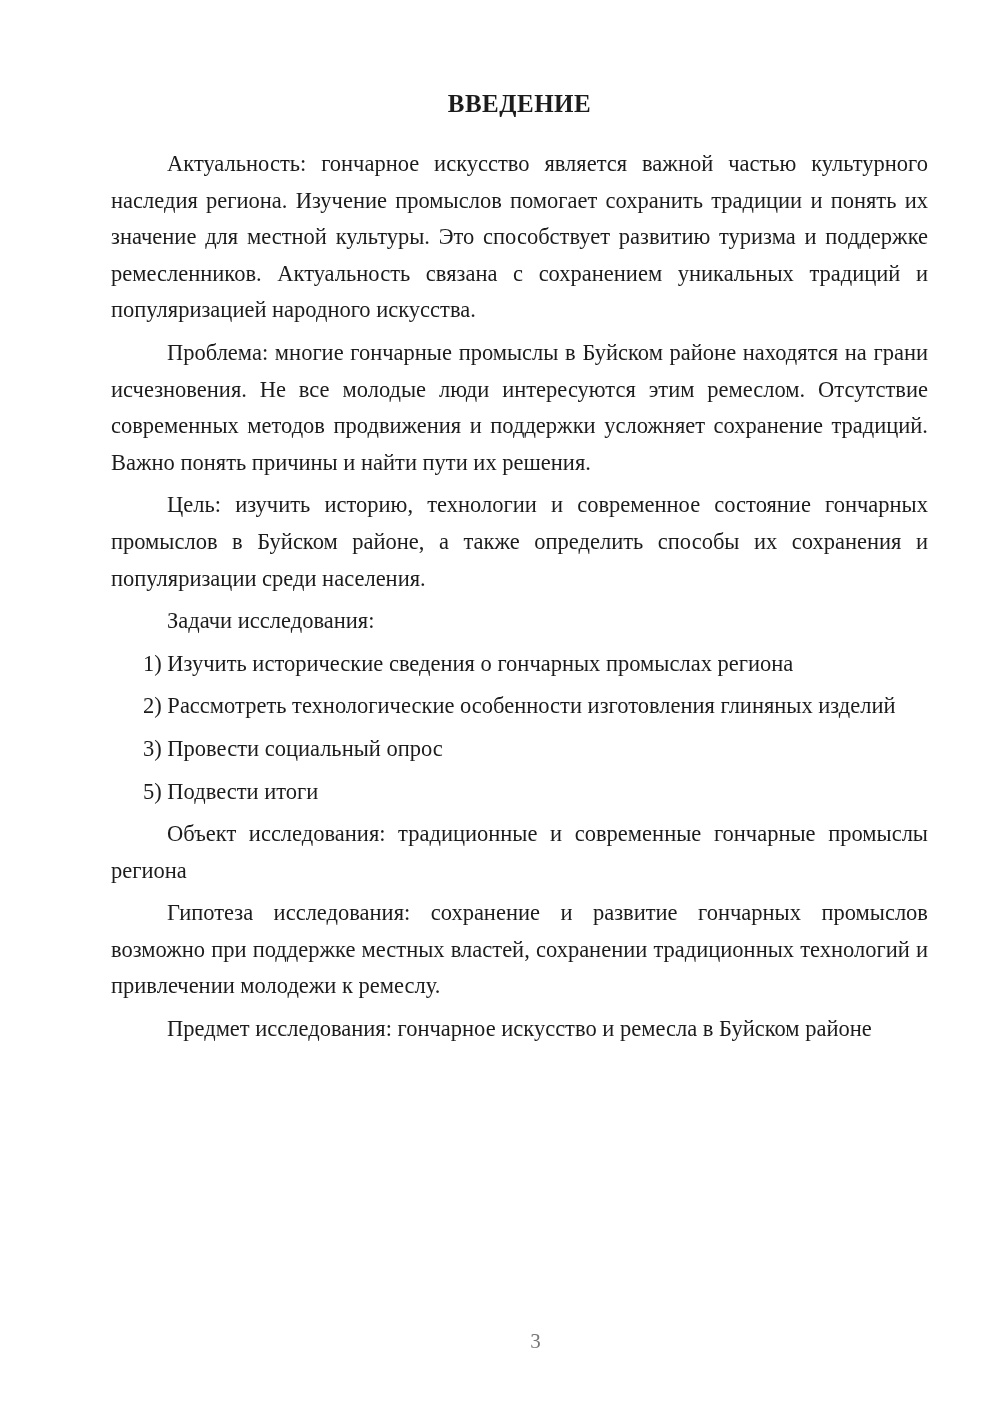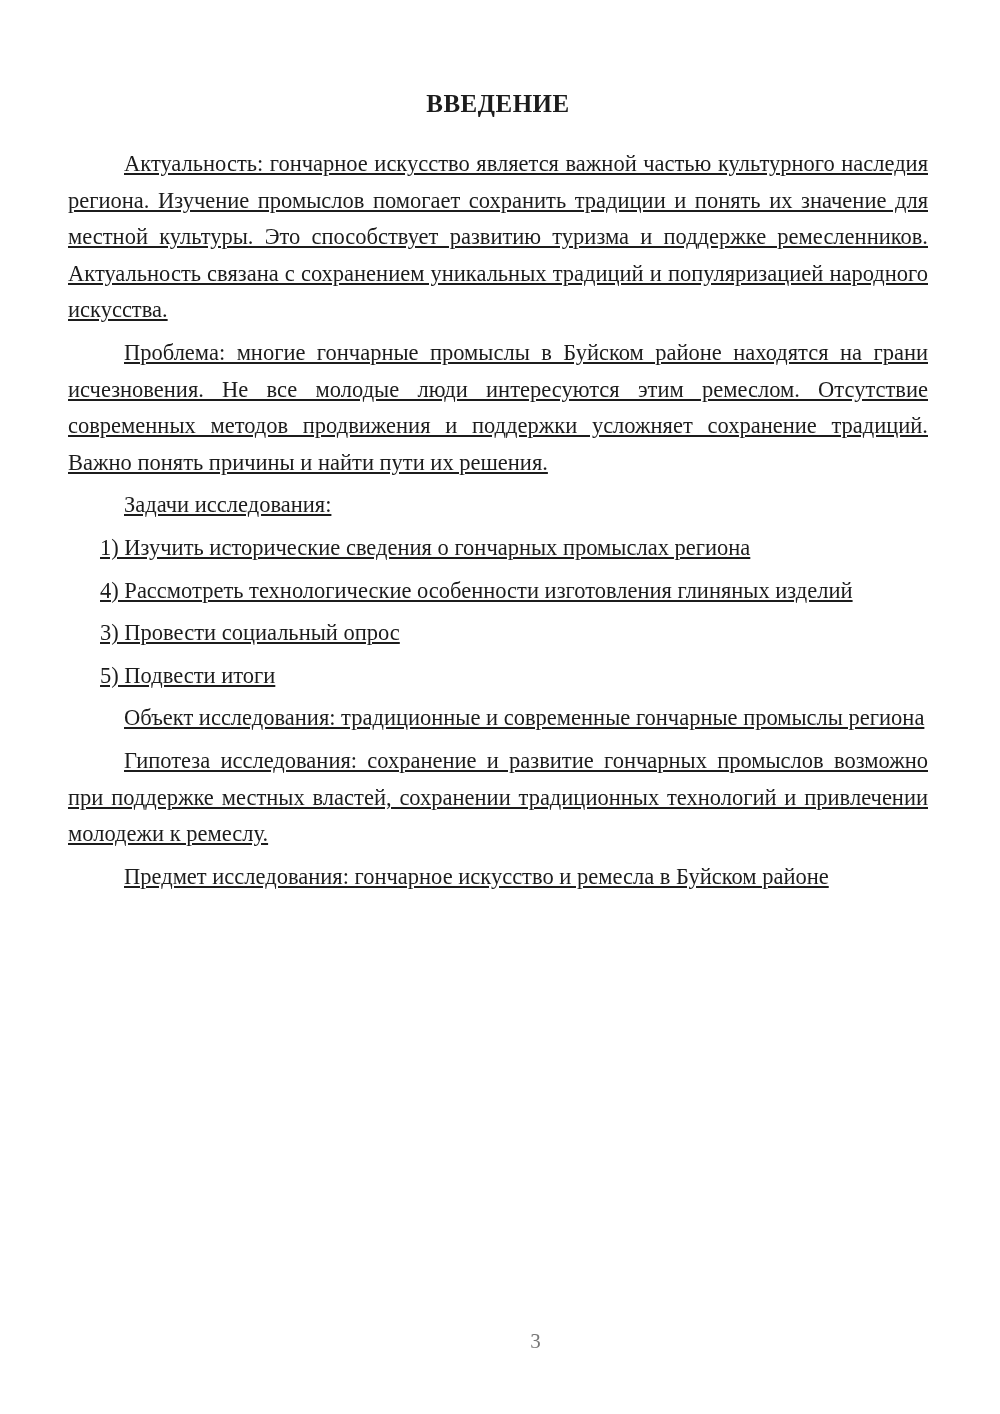--- a/index.html
+++ b/index.html
@@ -6,39 +6,38 @@
     margin: 0;
     padding: 0;
     background: #ffffff;
   }
   .page {
     position: relative;
     width: 1000px;
     height: 1414px;
     background: #ffffff;
     box-sizing: border-box;
-    padding: 85px 72px 0 68px;
+    padding: 85px 72px 0 111px;
     font-family: "Liberation Serif", "DejaVu Serif", serif;
     color: #1c1c1c;
     overflow: hidden;
   }
   .title {
     font-size: 25px;
     font-weight: bold;
     line-height: 37px;
     text-align: center;
     margin: 0 0 24px 0;
     letter-spacing: 0.5px;
   }
   .page p {
     font-size: 22.5px;
     line-height: 36.6px;
     text-align: justify;
     margin: 0 0 6px 0;
-    text-decoration: underline;
   }
   .page p.para {
     text-indent: 56px;
   }
   .page p.item {
     text-indent: 32px;
   }
   .page-number {
     position: absolute;
     left: 143px;
@@ -54,26 +53,27 @@
 <body>
 
 <div class="page">
 
   <h1 class="title">ВВЕДЕНИЕ</h1>
 
   <p class="para">Актуальность: гончарное искусство является важной частью культурного наследия региона. Изучение промыслов помогает сохранить традиции и понять их значение для местной культуры. Это способствует развитию туризма и поддержке ремесленников. Актуальность связана с сохранением уникальных традиций и популяризацией народного искусства.</p>
 
   <p class="para">Проблема: многие гончарные промыслы в Буйском районе находятся на грани исчезновения. Не все молодые люди интересуются этим ремеслом. Отсутствие современных методов продвижения и поддержки усложняет сохранение традиций. Важно понять причины и найти пути их решения.</p>
 
+  <p class="para">Цель: изучить историю, технологии и современное состояние гончарных промыслов в Буйском районе, а также определить способы их сохранения и популяризации среди населения.</p>
 
   <p class="para">Задачи исследования:</p>
 
   <p class="item">1) Изучить исторические сведения о гончарных промыслах региона</p>
 
-  <p class="item">4) Рассмотреть технологические особенности изготовления глиняных изделий</p>
+  <p class="item">2) Рассмотреть технологические особенности изготовления глиняных изделий</p>
 
 
   <p class="item">3) Провести социальный опрос</p>
 
   <p class="item">5) Подвести итоги</p>
 
   <p class="para">Объект исследования: традиционные и современные гончарные промыслы региона</p>
 
   <p class="para">Гипотеза исследования: сохранение и развитие гончарных промыслов возможно при поддержке местных властей, сохранении традиционных технологий и привлечении молодежи к ремеслу.</p>
 

